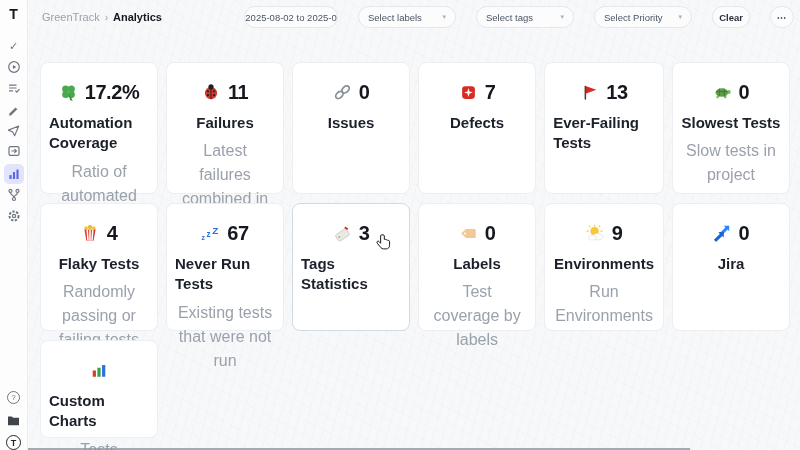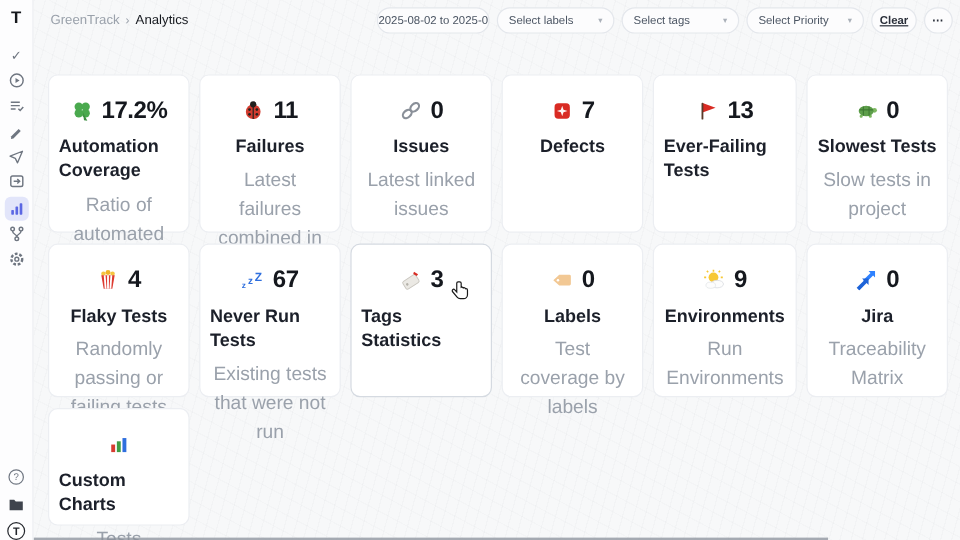--- a/index.html
+++ b/index.html
@@ -28,29 +28,29 @@
   .avatar { width:15px; height:15px; border:1.5px solid #23262c; border-radius:50%;
     font-size:9px; font-weight:700; color:#23262c; display:flex; align-items:center; justify-content:center;
     margin-top:7px; margin-bottom:-2px; cursor:pointer; background:#fff; }
 
   
   .main { position:absolute; left:28px; top:0; right:0; bottom:0; }
   .header { height:34px; display:flex; align-items:center; padding:0 6px 0 14px; }
   .crumbs { display:flex; align-items:center; font-size:11px; white-space:nowrap; }
   .crumb-project { color:#9aa1ab; }
   .crumb-sep { color:#9aa1ab; margin:0 5px; font-size:10px; }
-  .crumb-page { color:#15181e; font-weight:400; }
-  .controls { margin-left:auto; display:flex; align-items:center; gap:6px; }
+  .crumb-page { color:#15181e; font-weight:700; }
+  .controls { margin-left:auto; display:flex; align-items:center; gap:20px; }
   .hbtn { height:22px; border:1px solid #e4e7ec; border-radius:12px; background:#fcfcfd;
     font-size:9.5px; color:#4b5563; display:flex; align-items:center; padding:0 9px; cursor:pointer;
     white-space:nowrap; font-family:"Liberation Sans", sans-serif; }
   .date-btn { width:94px; justify-content:center; }
   .select-btn { width:98px; justify-content:space-between; }
   .chev { color:#aab0b9; font-size:7px; margin-left:4px; }
-  .clear-btn { width:38px; justify-content:center; font-weight:700; color:#2a2f3a;text-decoration:underline; }
+  .clear-btn { width:38px; justify-content:center; font-weight:700; color:#2a2f3a; }
   .more-btn { width:24px; justify-content:center; letter-spacing:1px; font-weight:700; color:#2a2f3a; }
 
   
   .grid { margin:28px 10px 0 12px; display:grid; grid-template-columns:repeat(6, 1fr);
     grid-template-rows:132px 128px 98px; gap:9px 8px; }
   .card { background:#fff; border:1px solid #eceef2; border-radius:8px; padding-top:19px; cursor:pointer;
     display:flex; flex-direction:column; align-items:center; }
   .card.hovered { border-color:#d5dae1; }
   .card-top { display:flex; align-items:center; justify-content:center; gap:7px; margin-bottom:11px; min-height:20px; }
   .card-ico { width:19px; height:19px; display:flex; align-items:center; justify-content:center; }
@@ -201,21 +201,20 @@
       <div class="card-top">
         <span class="card-ico">
           <svg width="19" height="19" viewBox="0 0 20 20" fill="none" stroke="#8a9099" stroke-width="1.9">
               <ellipse cx="6.7" cy="12.6" rx="4.4" ry="3" transform="rotate(-42 6.7 12.6)"></ellipse>
               <ellipse cx="13.2" cy="6.8" rx="4.4" ry="3" transform="rotate(-42 13.2 6.8)"></ellipse>
             </svg>
         </span>
         <span class="value">0</span>
       </div>
       <div class="card-title">Issues</div>
-      <div class="card-desc">Latest linked issues</div>
     </div>
 
     <div class="card">
       <div class="card-top">
         <span class="card-ico">
           <svg width="17" height="17" viewBox="0 0 20 20">
               <rect x="2.5" y="2.5" width="15" height="15" rx="3.6" fill="#d92b23"></rect>
               <path d="M10 4.8 l1.3 3.9 3.9 1.3 -3.9 1.3 L10 15.2 8.7 11.3 4.8 10 l3.9-1.3z" fill="#fff" opacity="0.95"></path>
             </svg>
         </span>
@@ -342,21 +341,20 @@
       <div class="card-top">
         <span class="card-ico">
           <svg width="18" height="18" viewBox="0 0 20 20">
               <path d="M14 2 L8 2 L9.8 3.8 L3 10.6 L5.4 13 L12.2 6.2 L14 8 Z" fill="#2e81ff" transform="translate(4,0)"></path>
               <path d="M14 2 L8 2 L9.8 3.8 L3 10.6 L5.4 13 L12.2 6.2 L14 8 Z" fill="#1d63d8" transform="translate(-2,7)"></path>
             </svg>
         </span>
         <span class="value">0</span>
       </div>
       <div class="card-title">Jira</div>
-      <div class="card-desc">Traceability Matrix</div>
     </div>
 
     <div class="card">
       <div class="card-top">
         <span class="card-ico">
           <svg width="18" height="18" viewBox="0 0 20 20">
               <rect x="3" y="10.5" width="3.6" height="7" fill="#d63c31"></rect>
               <rect x="8.2" y="7.5" width="3.6" height="10" fill="#3f9d44"></rect>
               <rect x="13.4" y="4.5" width="3.6" height="13" fill="#2f6fde"></rect>
             </svg>

